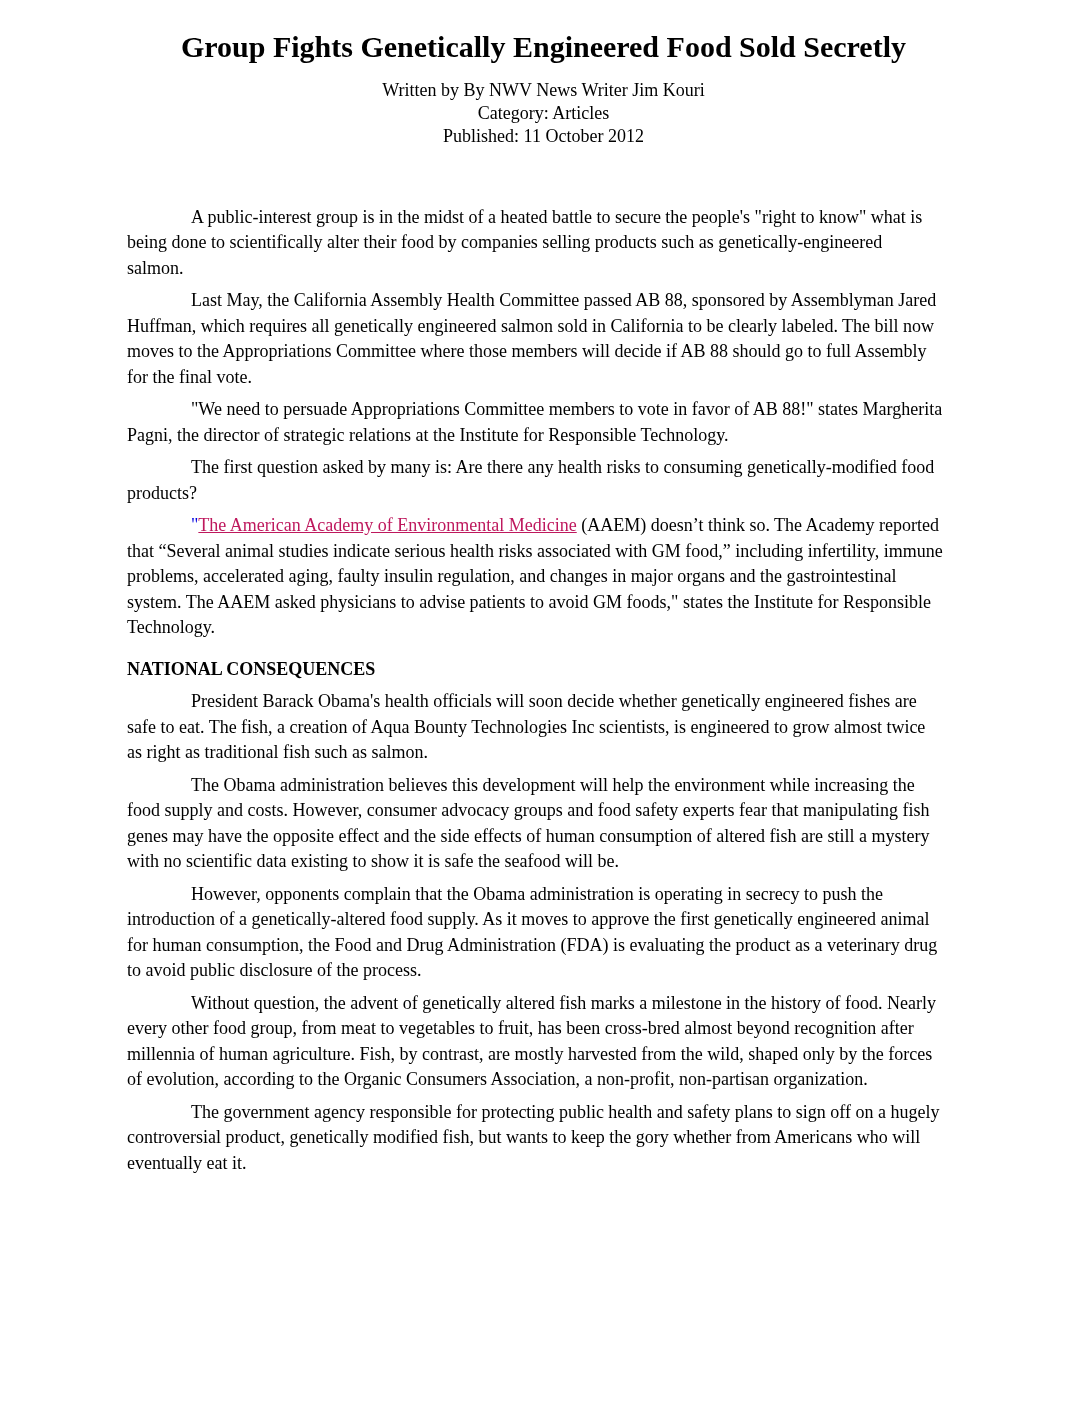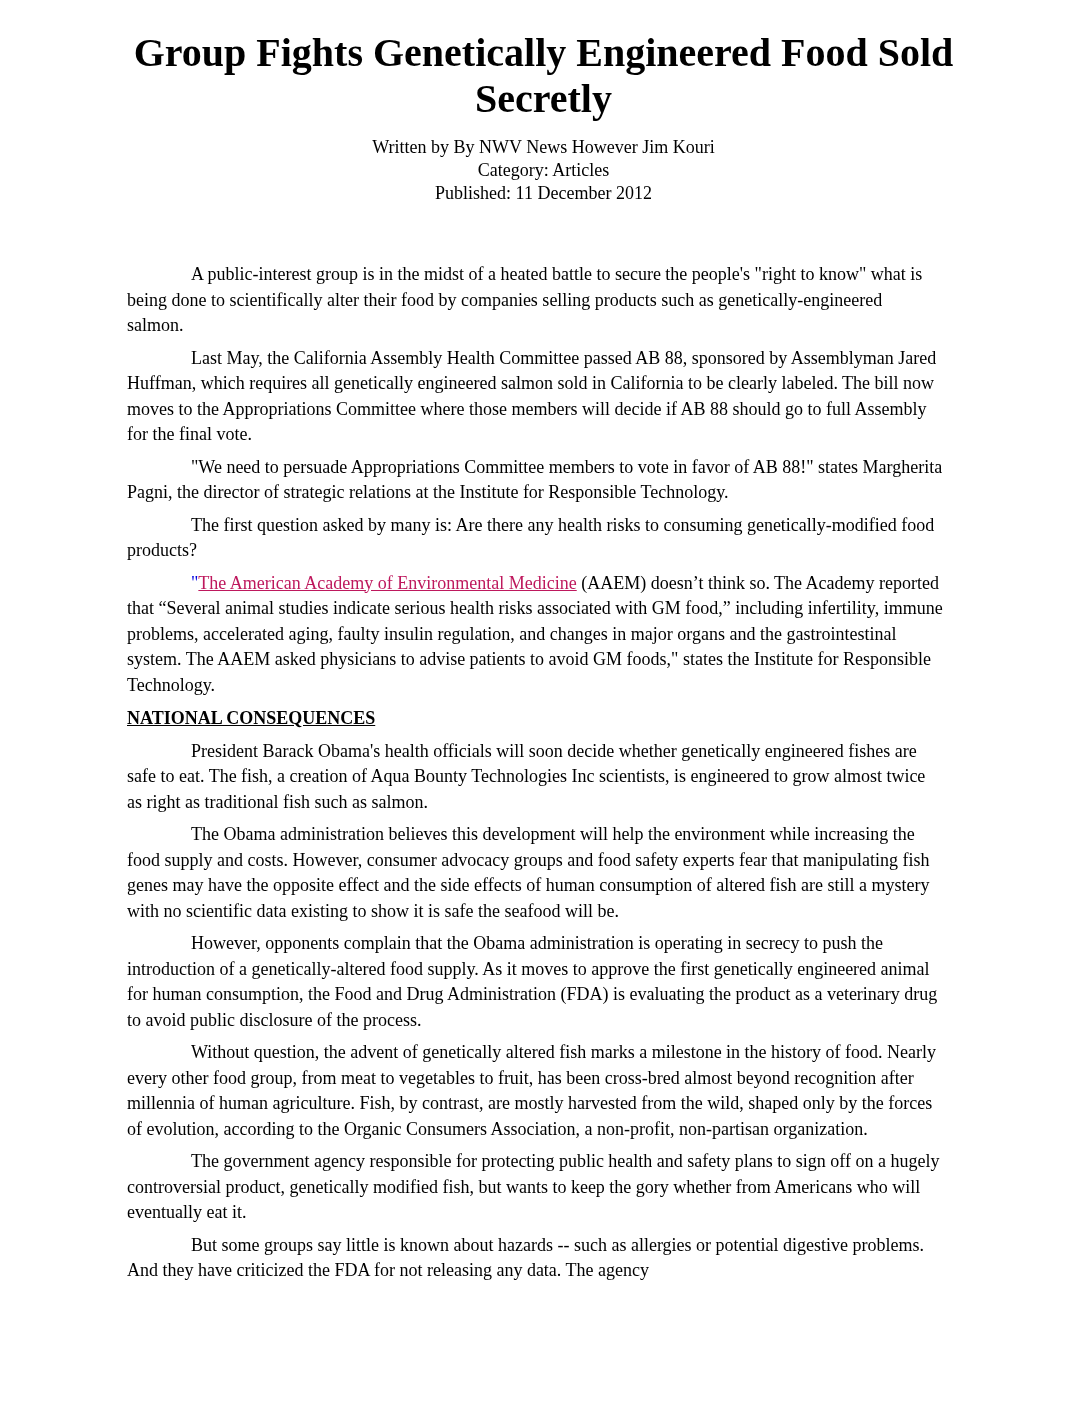--- a/index.html
+++ b/index.html
@@ -12,21 +12,21 @@
     height: 1408px;
     color: #000000;
     font-family: "Liberation Serif", "DejaVu Serif", serif;
     overflow: hidden;
   }
   .doc {
     padding: 30px 128px 0 127px;
     box-sizing: border-box;
   }
   .article-title {
-    font-size: 40px;
+    font-size: 30px;
     font-weight: bold;
     text-align: center;
     line-height: 1.15;
     margin: 0 0 14px 0;
   }
   .article-meta {
     text-align: center;
     font-size: 18px;
     line-height: 23px;
     margin: 0 0 57px 0;
@@ -37,45 +37,44 @@
     text-align: left;
   }
   .article-body p {
     margin: 0 17px 7px 0;
     text-indent: 64px;
   }
   .section-heading {
     font-size: 18px;
     font-weight: bold;
     line-height: 25.5px;
-    margin: 8px 0 7px 0;
+    margin: 16px 0 7px 0;
     text-indent: 0;
-    text-decoration: underline;
   }
   a.article-link {
     color: #be185d;
     text-decoration: underline;
     cursor: pointer;
   }
   .link-quote {
     color: #0000e0;
     text-decoration: none;
   }
 </style>
 </head>
 <body>
 
 <div class="doc">
 
   <h1 class="article-title">Group Fights Genetically Engineered Food Sold Secretly</h1>
 
   <div class="article-meta">
-    <div>Written by By NWV News However Jim Kouri</div>
+    <div>Written by By NWV News Writer Jim Kouri</div>
     <div>Category: Articles</div>
-    <div>Published: 11 December 2012</div>
+    <div>Published: 11 October 2012</div>
   </div>
 
   <div class="article-body">
 
     <p>A public-interest group is in the midst of a heated battle to secure the people's "right to know" what is being done to scientifically alter their food by companies selling products such as genetically-engineered salmon.</p>
 
     <p>Last May, the California Assembly Health Committee passed AB 88, sponsored by Assemblyman Jared Huffman, which requires all genetically engineered salmon sold in California to be clearly labeled. The bill now moves to the Appropriations Committee where those members will decide if AB 88 should go to full Assembly for the final vote.</p>
 
     <p>"We need to persuade Appropriations Committee members to vote in favor of AB 88!" states Margherita Pagni, the director of strategic relations at the Institute for Responsible Technology.</p>
 
@@ -88,16 +87,15 @@
     <p>President Barack Obama's health officials will soon decide whether genetically engineered fishes are safe to eat. The fish, a creation of Aqua Bounty Technologies Inc scientists, is engineered to grow almost twice as right as traditional fish such as salmon.</p>
 
     <p>The Obama administration believes this development will help the environment while increasing the food supply and costs. However, consumer advocacy groups and food safety experts fear that manipulating fish genes may have the opposite effect and the side effects of human consumption of altered fish are still a mystery with no scientific data existing to show it is safe the seafood will be.</p>
 
     <p>However, opponents complain that the Obama administration is operating in secrecy to push the introduction of a genetically-altered food supply. As it moves to approve the first genetically engineered animal for human consumption, the Food and Drug Administration (FDA) is evaluating the product as a veterinary drug to avoid public disclosure of the process.</p>
 
     <p>Without question, the advent of genetically altered fish marks a milestone in the history of food. Nearly every other food group, from meat to vegetables to fruit, has been cross-bred almost beyond recognition after millennia of human agriculture. Fish, by contrast, are mostly harvested from the wild, shaped only by the forces of evolution, according to the Organic Consumers Association, a non-profit, non-partisan organization.</p>
 
     <p>The government agency responsible for protecting public health and safety plans to sign off on a hugely controversial product, genetically modified fish, but wants to keep the gory whether from Americans who will eventually eat it.</p>
 
-    <p>But some groups say little is known about hazards -- such as allergies or potential digestive problems. And they have criticized the FDA for not releasing any data. The agency</p>
 
   </div>
 </div>
 
 </body></html>

